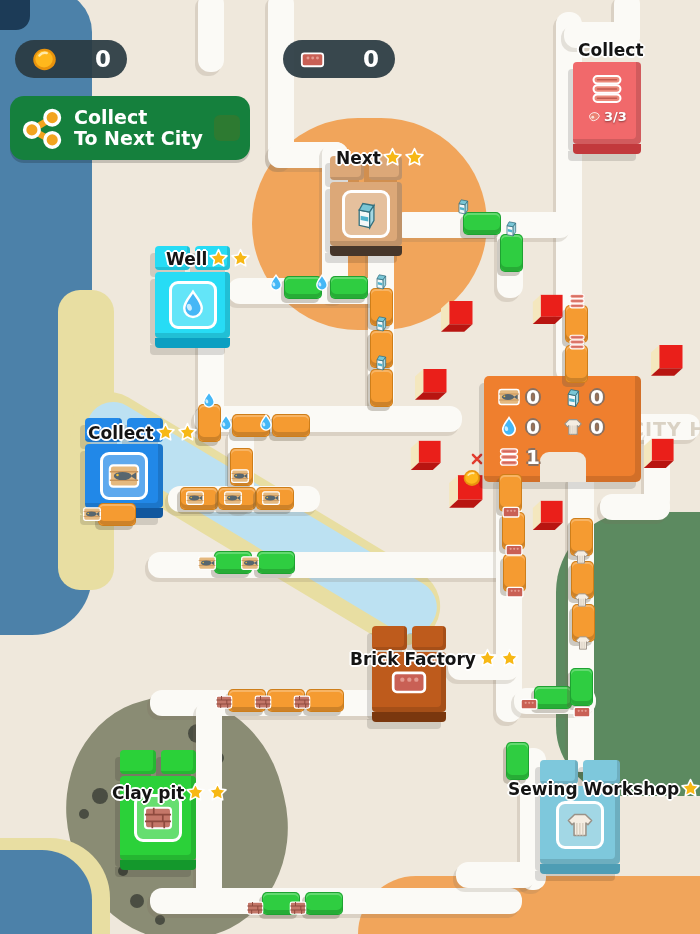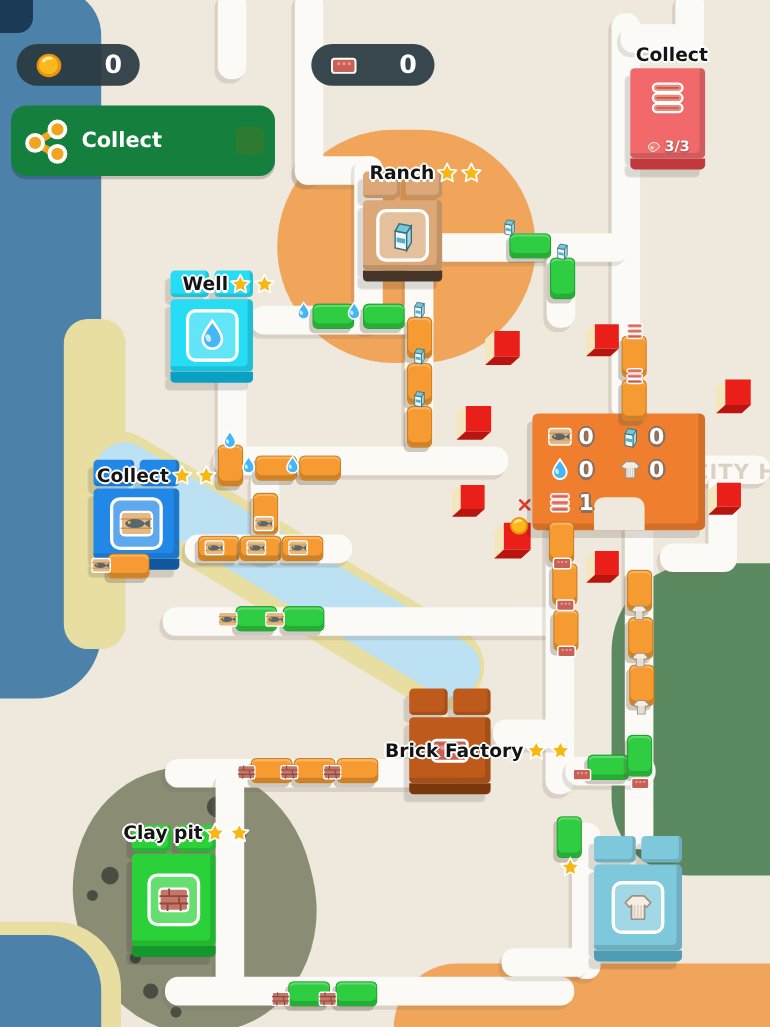--- a/index.html
+++ b/index.html
@@ -10,21 +10,21 @@
   .hwy{position:absolute;left:630px;top:418px;font-size:19px;font-weight:700;color:#DAD2C4;letter-spacing:1px;z-index:3;white-space:nowrap}
   .ic{display:inline-flex;align-items:center;justify-content:center;line-height:0}
   .item{position:absolute;z-index:8}
   .bld{position:absolute;z-index:10;filter:drop-shadow(-5px 7px 0 rgba(0,0,0,.13))}
   .roofs{display:flex;gap:5px;margin-bottom:2px;height:24px}
   .roof{flex:1;border-radius:4px;box-shadow:inset -3px -3px 0 rgba(0,0,0,.12)}
   .main{position:relative;border-radius:4px;display:flex;align-items:center;justify-content:center;box-shadow:inset -5px -5px 0 rgba(0,0,0,.13)}
   .main.col{flex-direction:column;justify-content:flex-start;padding-top:8px}
   .strip{height:10px;border-radius:0 0 4px 4px}
   .tile{background:rgba(255,255,255,.28);border:3px solid #fff;border-radius:9px;padding:4px;display:flex}
-  .badge{display:flex;align-items:flex-end;gap:2px;color:#fff;font-weight:700;font-size:13px;text-shadow:0 1px 2px rgba(0,0,0,.45);margin-top:18px}
+  .badge{display:flex;align-items:flex-end;gap:2px;color:#fff;font-weight:700;font-size:13px;text-shadow:0 1px 2px rgba(0,0,0,.45);margin-top:1px}
   .bld-label{position:absolute;display:flex;align-items:center;gap:1px;z-index:20;white-space:nowrap}
   .olabel{font-weight:700;font-size:17px;color:#141414;
     text-shadow:-2px 0 0 #fff,2px 0 0 #fff,0 -2px 0 #fff,0 2px 0 #fff,-1px -1px 0 #fff,1px -1px 0 #fff,-1px 1px 0 #fff,1px 1px 0 #fff}
   .truck{position:absolute;z-index:12;border-radius:5px}
   .truck::before{content:"";position:absolute;inset:0;border-radius:5px;
     box-shadow:inset 0 -4px 0 rgba(0,0,0,.16),inset 0 2px 0 rgba(255,255,255,.25)}
   .truck.h{width:36px;height:21px}
   .truck.v{width:21px;height:36px}
   .truck.green{background:#2FCD41;border:1px solid rgba(10,110,30,.45);box-shadow:-3px 4px 0 rgba(100,90,70,.30)}
   .truck.orange{background:#F59B31;border:1px solid rgba(160,90,0,.45);box-shadow:-3px 4px 0 rgba(100,90,70,.30)}
@@ -181,20 +181,21 @@
             <g fill="#F2A41F" stroke="#FFFFFF" stroke-width="1.8">
               <circle cx="6.2" cy="13" r="3.8"></circle>
               <circle cx="16.8" cy="6.6" r="3.8"></circle>
               <circle cx="16.8" cy="18.2" r="3.8"></circle>
             </g>
           </svg>
         </span>
       </span>
     <div class="lines">
       <div class="l1">Collect</div>
+      <div class="l3">To Next City</div>
     </div>
     <div class="sq"></div>
   </div>
 <div class="pill" style="left: 15px;">
       <span class="ic" style="width: 27px; height: 27px;">
         <svg width="27" height="27" viewBox="0 0 24 24" xmlns="http://www.w3.org/2000/svg">
           <ellipse cx="12" cy="12" rx="10" ry="9.5" fill="#E8930E"></ellipse>
           <ellipse cx="11.6" cy="11.6" rx="7.8" ry="7.4" fill="#FFB81C"></ellipse>
           <path d="M7.5 8.4 A6.6 6.6 0 0 1 14 6.3" stroke="#FFE9A8" stroke-width="2.2" fill="none" stroke-linecap="round"></path>
         </svg>
@@ -252,21 +253,21 @@
               <path d="M7.2 9.2 L9.8 4.6 L17.6 6 L14.6 10.6Z" fill="#79C6D6" stroke="#33707F" stroke-width="0.9"></path>
               <path d="M14.6 10.6 L17.6 6 L17.6 16.6 L14.6 21.6Z" fill="#A5D8E2" stroke="#33707F" stroke-width="0.9"></path>
               <path d="M8.2 13.2 L13.6 14.3 L13.6 17.3 L8.2 16.2Z" fill="#4FB3CD"></path>
             </svg>
           </span>
         </div>
       </div>
       <div class="strip" style="background: rgb(70, 54, 42);"></div>
     </div>
     <div class="bld-label" style="left: 336px; top: 147px;">
-      <span class="olabel">Ranch</span>
+      <span class="olabel">Next</span>
       <span class="ic" style="width: 21px; height: 21px;">
         <svg width="21" height="21" viewBox="0 0 24 24" xmlns="http://www.w3.org/2000/svg">
           <path d="M12 1.8 l3 6.3 6.7 .9 -4.9 4.7 1.2 6.7 -6 -3.2 -6 3.2 1.2 -6.7 -4.9 -4.7 6.7 -.9Z" fill="#F7B815" stroke="#FFFFFF" stroke-width="1.8" stroke-linejoin="round"></path>
         </svg>
       </span>
       <span class="ic" style="width: 21px; height: 21px;">
         <svg width="21" height="21" viewBox="0 0 24 24" xmlns="http://www.w3.org/2000/svg">
           <path d="M12 1.8 l3 6.3 6.7 .9 -4.9 4.7 1.2 6.7 -6 -3.2 -6 3.2 1.2 -6.7 -4.9 -4.7 6.7 -.9Z" fill="#F7B815" stroke="#FFFFFF" stroke-width="1.8" stroke-linejoin="round"></path>
         </svg>
       </span>
@@ -344,21 +345,21 @@
           <svg width="40" height="40" viewBox="0 0 24 24" xmlns="http://www.w3.org/2000/svg">
             <rect x="2.5" y="6.5" width="19" height="11.5" rx="2.2" fill="#C96055" stroke="#FFFFFF" stroke-width="1.6"></rect>
             <circle cx="8" cy="10.6" r="1.3" fill="#E49A90"></circle>
             <circle cx="12.2" cy="10.6" r="1.3" fill="#E49A90"></circle>
             <circle cx="16.4" cy="10.6" r="1.3" fill="#E49A90"></circle>
           </svg>
         </span>
       </div>
       <div class="strip" style="background: rgb(122, 55, 14);"></div>
     </div>
-    <div class="bld-label" style="left: 350px; top: 672px;">
+    <div class="bld-label" style="left: 350px; top: 648px;">
       <span class="olabel">Brick Factory</span>
       <span class="ic" style="width: 21px; height: 21px;">
         <svg width="21" height="21" viewBox="0 0 24 24" xmlns="http://www.w3.org/2000/svg">
           <path d="M12 1.8 l3 6.3 6.7 .9 -4.9 4.7 1.2 6.7 -6 -3.2 -6 3.2 1.2 -6.7 -4.9 -4.7 6.7 -.9Z" fill="#F7B815" stroke="#FFFFFF" stroke-width="1.8" stroke-linejoin="round"></path>
         </svg>
       </span>
       <span class="ic" style="width: 21px; height: 21px;">
         <svg width="21" height="21" viewBox="0 0 24 24" xmlns="http://www.w3.org/2000/svg">
           <path d="M12 1.8 l3 6.3 6.7 .9 -4.9 4.7 1.2 6.7 -6 -3.2 -6 3.2 1.2 -6.7 -4.9 -4.7 6.7 -.9Z" fill="#F7B815" stroke="#FFFFFF" stroke-width="1.8" stroke-linejoin="round"></path>
         </svg>
@@ -374,21 +375,21 @@
           <span class="ic" style="width: 34px; height: 34px;">
             <svg width="34" height="34" viewBox="0 0 24 24" xmlns="http://www.w3.org/2000/svg">
               <rect x="2.8" y="4.8" width="18.4" height="14.4" rx="2" fill="#C47769" stroke="#FFFFFF" stroke-width="1.5"></rect>
               <path d="M2.8 9.6 h18.4 M2.8 14.4 h18.4 M9 4.8 v4.8 M15.4 9.6 v4.8 M8 14.4 v4.8 M16.4 14.4 v4.8" stroke="#8E4A3E" stroke-width="1.2"></path>
             </svg>
           </span>
         </div>
       </div>
       <div class="strip" style="background: rgb(20, 152, 44);"></div>
     </div>
-    <div class="bld-label" style="left: 112px; top: 747px;">
+    <div class="bld-label" style="left: 112px; top: 782px;">
       <span class="olabel">Clay pit</span>
       <span class="ic" style="width: 21px; height: 21px;">
         <svg width="21" height="21" viewBox="0 0 24 24" xmlns="http://www.w3.org/2000/svg">
           <path d="M12 1.8 l3 6.3 6.7 .9 -4.9 4.7 1.2 6.7 -6 -3.2 -6 3.2 1.2 -6.7 -4.9 -4.7 6.7 -.9Z" fill="#F7B815" stroke="#FFFFFF" stroke-width="1.8" stroke-linejoin="round"></path>
         </svg>
       </span>
       <span class="ic" style="width: 21px; height: 21px;">
         <svg width="21" height="21" viewBox="0 0 24 24" xmlns="http://www.w3.org/2000/svg">
           <path d="M12 1.8 l3 6.3 6.7 .9 -4.9 4.7 1.2 6.7 -6 -3.2 -6 3.2 1.2 -6.7 -4.9 -4.7 6.7 -.9Z" fill="#F7B815" stroke="#FFFFFF" stroke-width="1.8" stroke-linejoin="round"></path>
         </svg>
@@ -405,20 +406,21 @@
             <svg width="34" height="34" viewBox="0 0 24 24" xmlns="http://www.w3.org/2000/svg">
               <path d="M8.2 4.6 h7.6 l4.4 4.2 -2.6 3 -1.4 -1.2 V19.4 H7.8 V10.6 l-1.4 1.2 -2.6 -3Z" fill="#F5EDE2" stroke="#9A9288" stroke-width="1.1" stroke-linejoin="round"></path>
               <path d="M9.8 10.5 v8.9 M11.9 10.5 v8.9 M14 10.5 v8.9" stroke="#D8CEC0" stroke-width="1"></path>
             </svg>
           </span>
         </div>
       </div>
       <div class="strip" style="background: rgb(78, 157, 180);"></div>
     </div>
     <div class="bld-label" style="left: 508px; top: 778px;">
+      <span class="olabel">Sewing Workshop</span>
       <span class="ic" style="width: 21px; height: 21px;">
         <svg width="21" height="21" viewBox="0 0 24 24" xmlns="http://www.w3.org/2000/svg">
           <path d="M12 1.8 l3 6.3 6.7 .9 -4.9 4.7 1.2 6.7 -6 -3.2 -6 3.2 1.2 -6.7 -4.9 -4.7 6.7 -.9Z" fill="#F7B815" stroke="#FFFFFF" stroke-width="1.8" stroke-linejoin="round"></path>
         </svg>
       </span>
     </div>
     <span class="ic item" style="width: 36px; height: 36px; left: 438px; top: 298px; position: absolute;">
       <svg width="36" height="36" viewBox="0 0 24 24" xmlns="http://www.w3.org/2000/svg">
         <polygon points="7.5,2 23,2 23,17.5 7.5,17.5" fill="#EA1F1A"></polygon>
         <polygon points="2,7 7.5,2 7.5,17.5 2,22.5" fill="#F4E7BE"></polygon>

